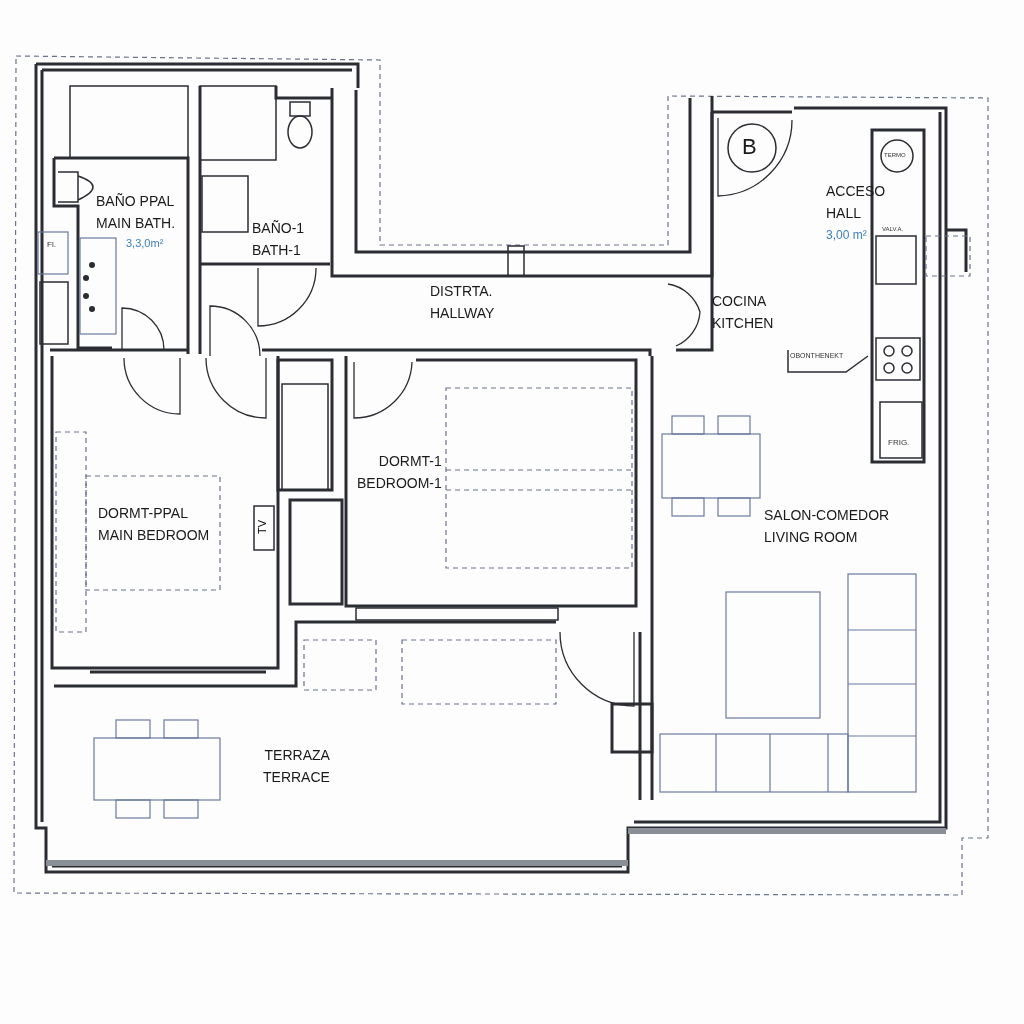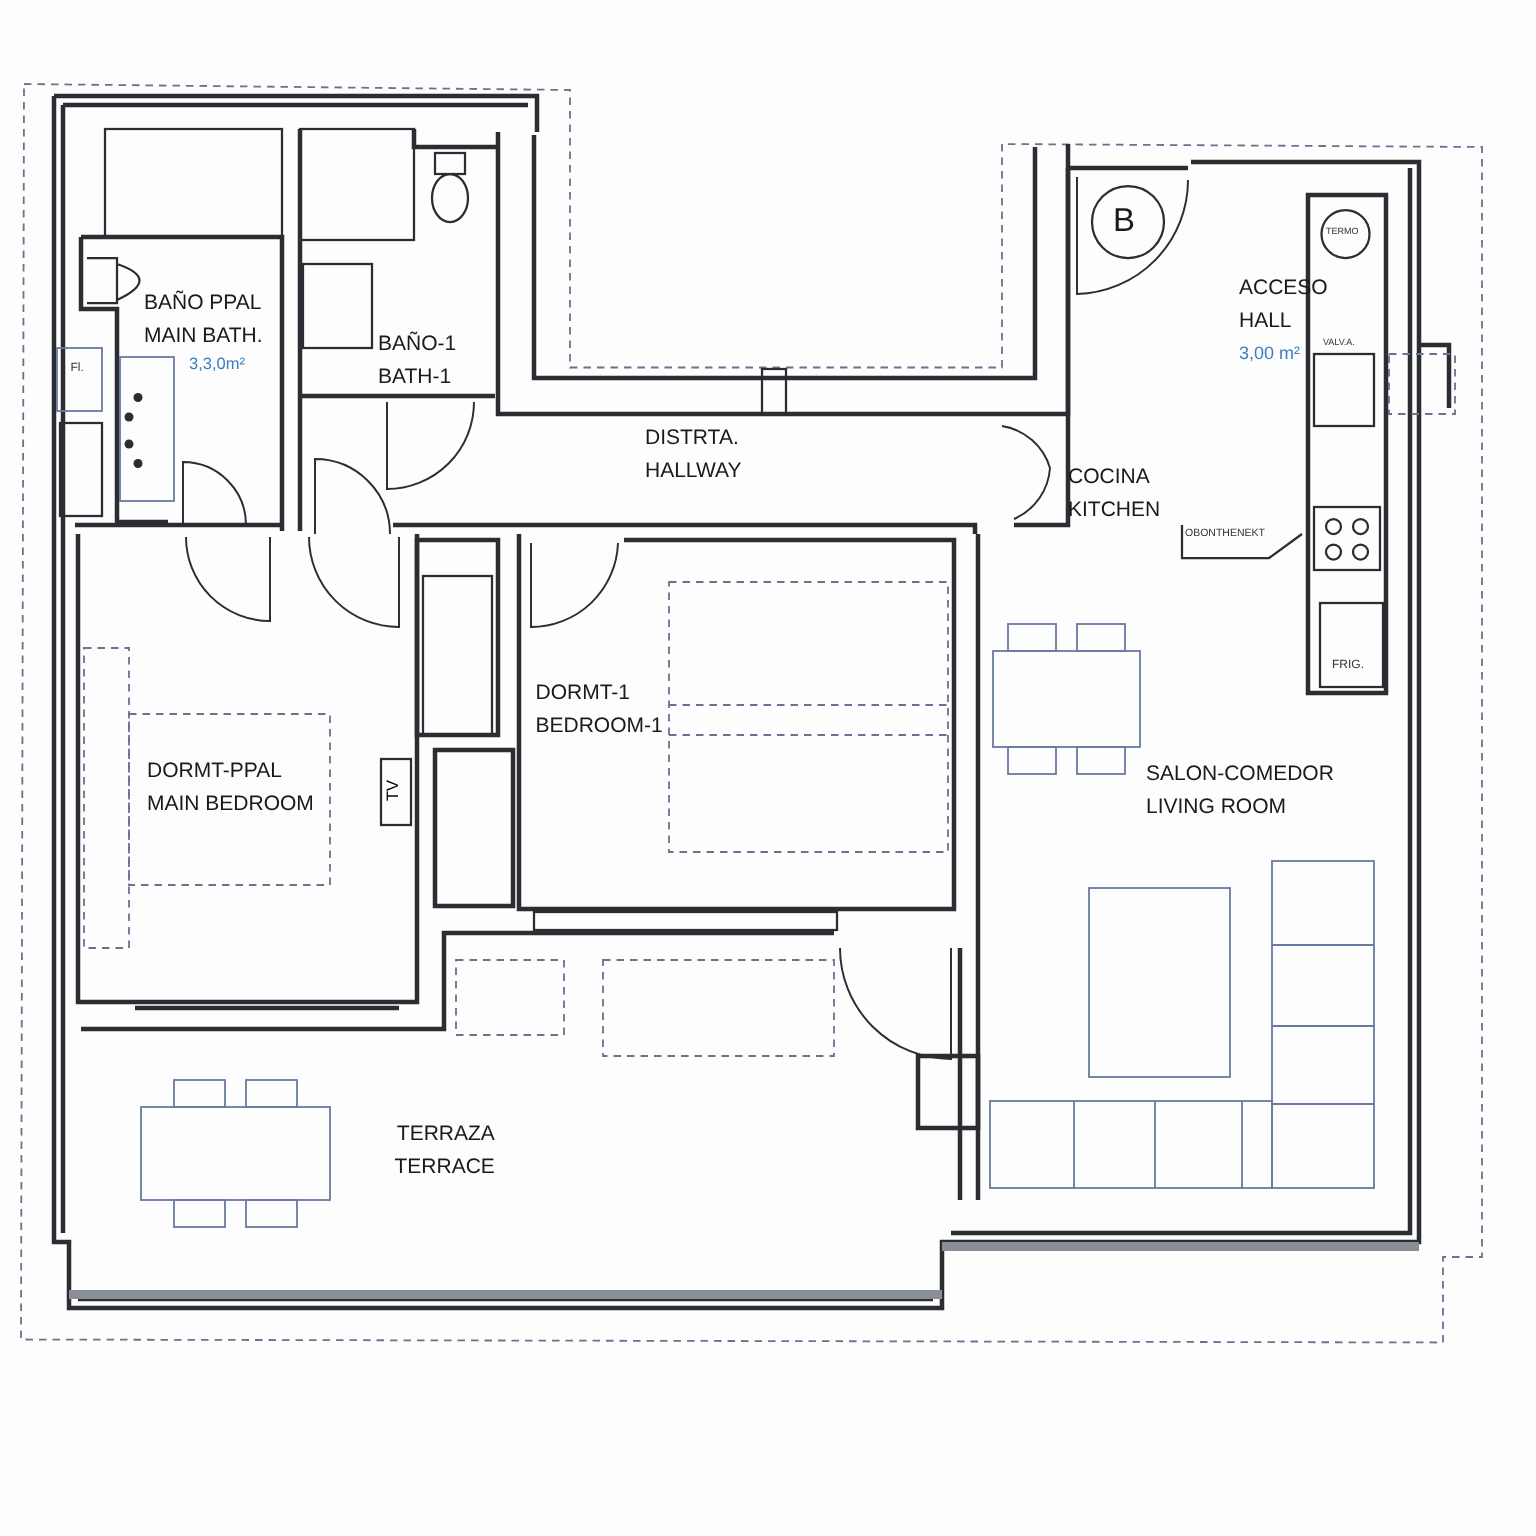--- a/index.html
+++ b/index.html
@@ -129,28 +129,28 @@
 
 <div class="lbl" style="left:826px;top:180px;">
   <div>ACCESO</div>
     <div>HALL</div>
   <div class="area" style="font-size:12px;">3,00 m²</div>
 </div>
 <div class="lbl" style="left:742px;top:136px;font-size:22px;">B</div>
 <div class="lbl small" style="left:884px;top:150px;font-size:6px;">TERMO</div>
 <div class="lbl small" style="left:882px;top:224px;font-size:6px;">VALV.A.</div>
 
-<div class="lbl" style="left:712px;top:290px;margin-top:16px;">
+<div class="lbl" style="left:712px;top:290px;">
   <div>COCINA</div>
     <div>KITCHEN</div>
 </div>
 <div class="lbl small" style="left:790px;top:351px;font-size:7px;">OBONTHENEKT</div>
 <div class="lbl small" style="left:888px;top:438px;">FRIG.</div>
 
-<div class="lbl" style="left:357px;top:450px;">
+<div class="lbl" style="left:357px;top:450px;text-align:right;">
   <div>DORMT-1</div>
     <div>BEDROOM-1</div>
 </div>
 
 <div class="lbl" style="left:98px;top:502px;">
   <div>DORMT-PPAL</div>
     <div>MAIN BEDROOM</div>
 </div>
 <div class="tv" style="left:255px;top:521px;">TV</div>
 

